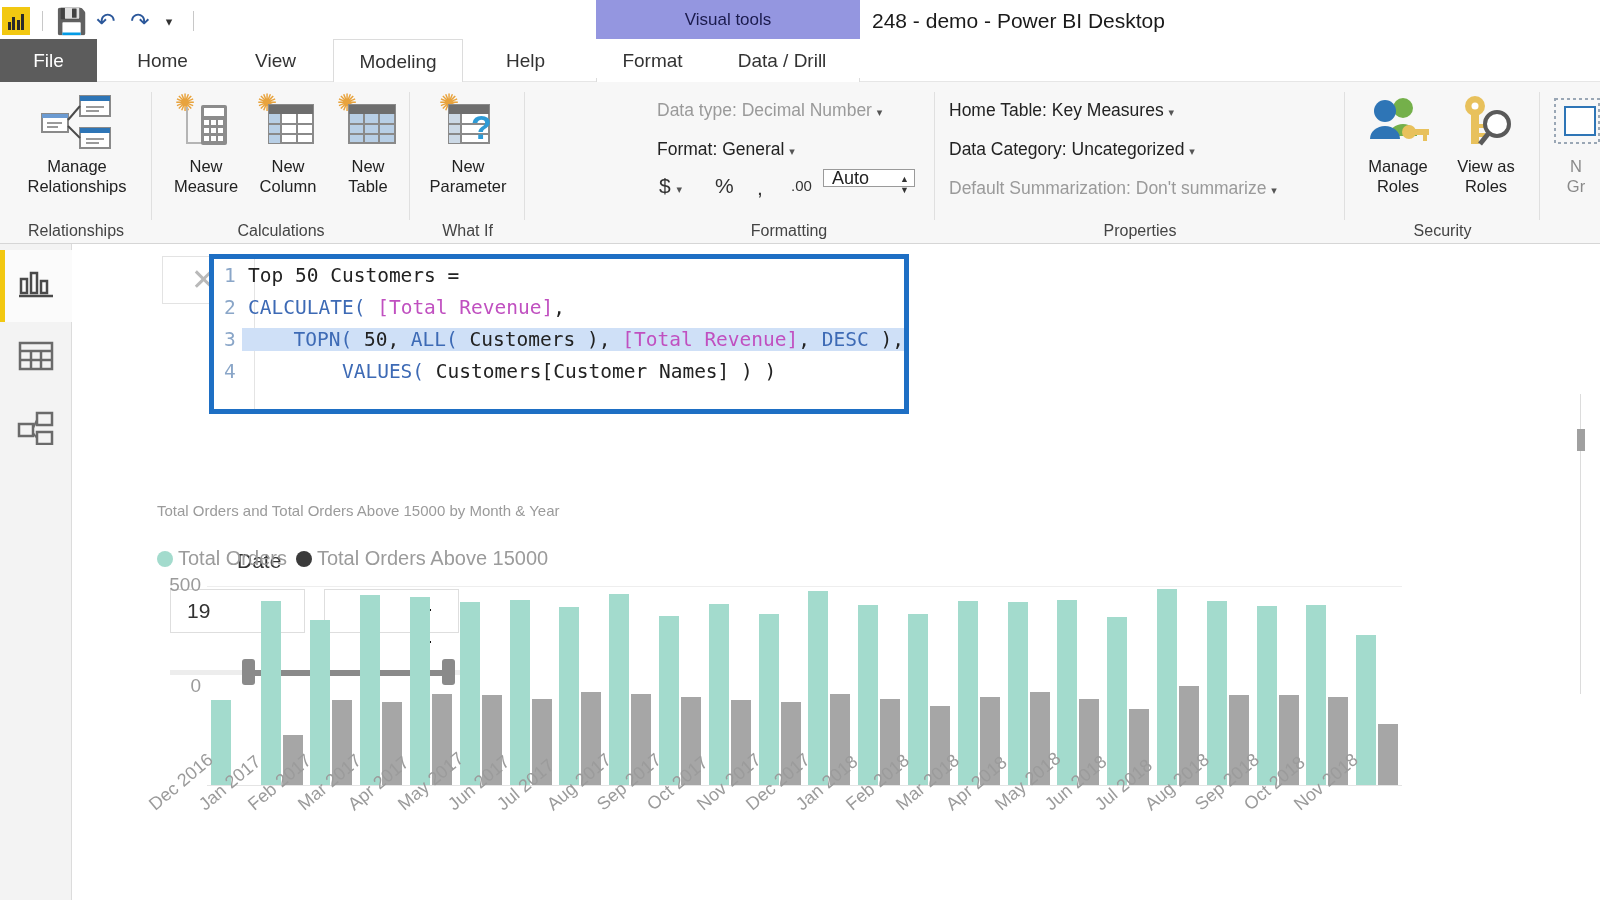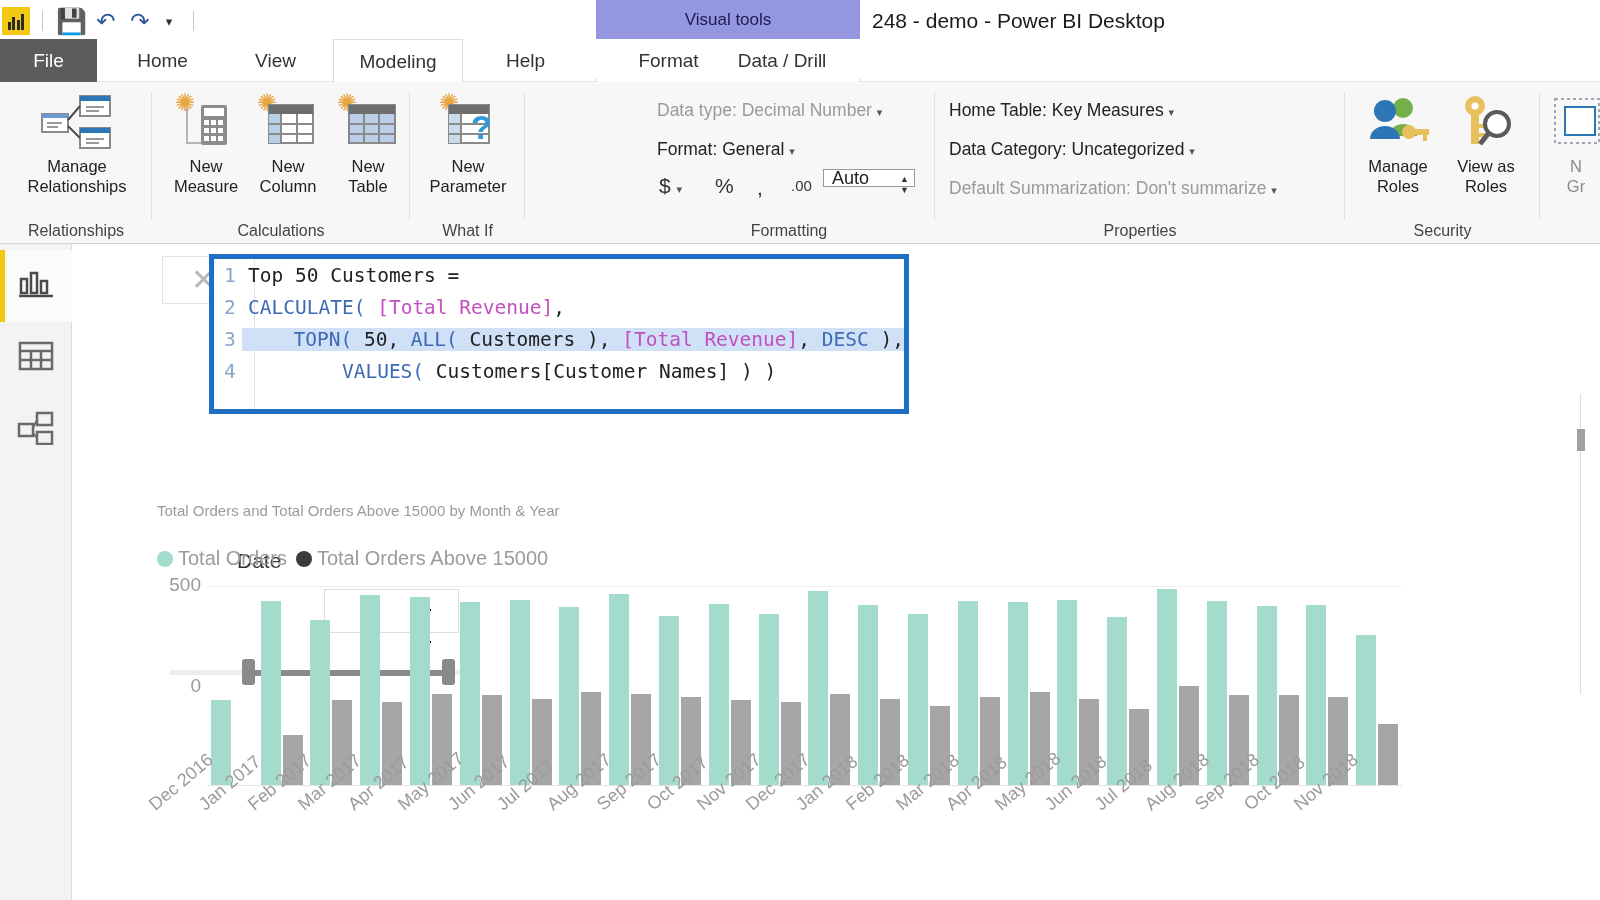--- a/index.html
+++ b/index.html
@@ -158,21 +158,21 @@
   <div class="win-title">248 - demo - Power BI Desktop</div>
 </div>
 
 <div class="tabstrip">
   <div class="ctxgroup"></div>
   <div class="tab file" style="left:0;width:97px">File</div>
   <div class="tab" style="left:110px;width:105px">Home</div>
   <div class="tab" style="left:228px;width:95px">View</div>
   <div class="tab active" style="left:333px;width:130px">Modeling</div>
   <div class="tab" style="left:478px;width:95px">Help</div>
-  <div class="tab" style="left:616px;width:105px">Format</div>
+  <div class="tab" style="left:600px;width:105px">Format</div>
   <div class="tab" style="left:712px;width:140px">Data / Drill</div>
 </div>
 
 <div class="ribbon">
 
   <div class="rgroup" style="left:0;width:152px">
     <div class="bigbtn" style="left:10px;width:134px">
       <div class="ico">
         <svg width="74" height="60" viewBox="0 0 74 60">
           <rect x="2" y="22" width="26" height="18" fill="#fff" stroke="#8a8a8a" stroke-width="2"></rect>
@@ -403,20 +403,21 @@
         <line x1="16" y1="17" x2="20" y2="9" stroke="#6a6a6a" stroke-width="2"></line>
         <line x1="16" y1="22" x2="20" y2="27" stroke="#6a6a6a" stroke-width="2"></line>
       </svg>
     </span>
   </div>
 </div>
 
 <div class="canvas">
 
   <div class="slicer-lbl">Date</div>
+  <div class="slicer-box" style="left:98px;width:135px">19</div>
   <div class="slicer-box" style="left:252px;width:135px"></div>
   <div class="sliderwrap">
     <div class="strack"></div>
     <div class="sfill"></div>
     <div class="shandle" style="left:72px"></div>
     <div class="shandle" style="left:272px"></div>
   </div>
 
   <div class="fxbar">
     <span class="fx-x">✕</span>

